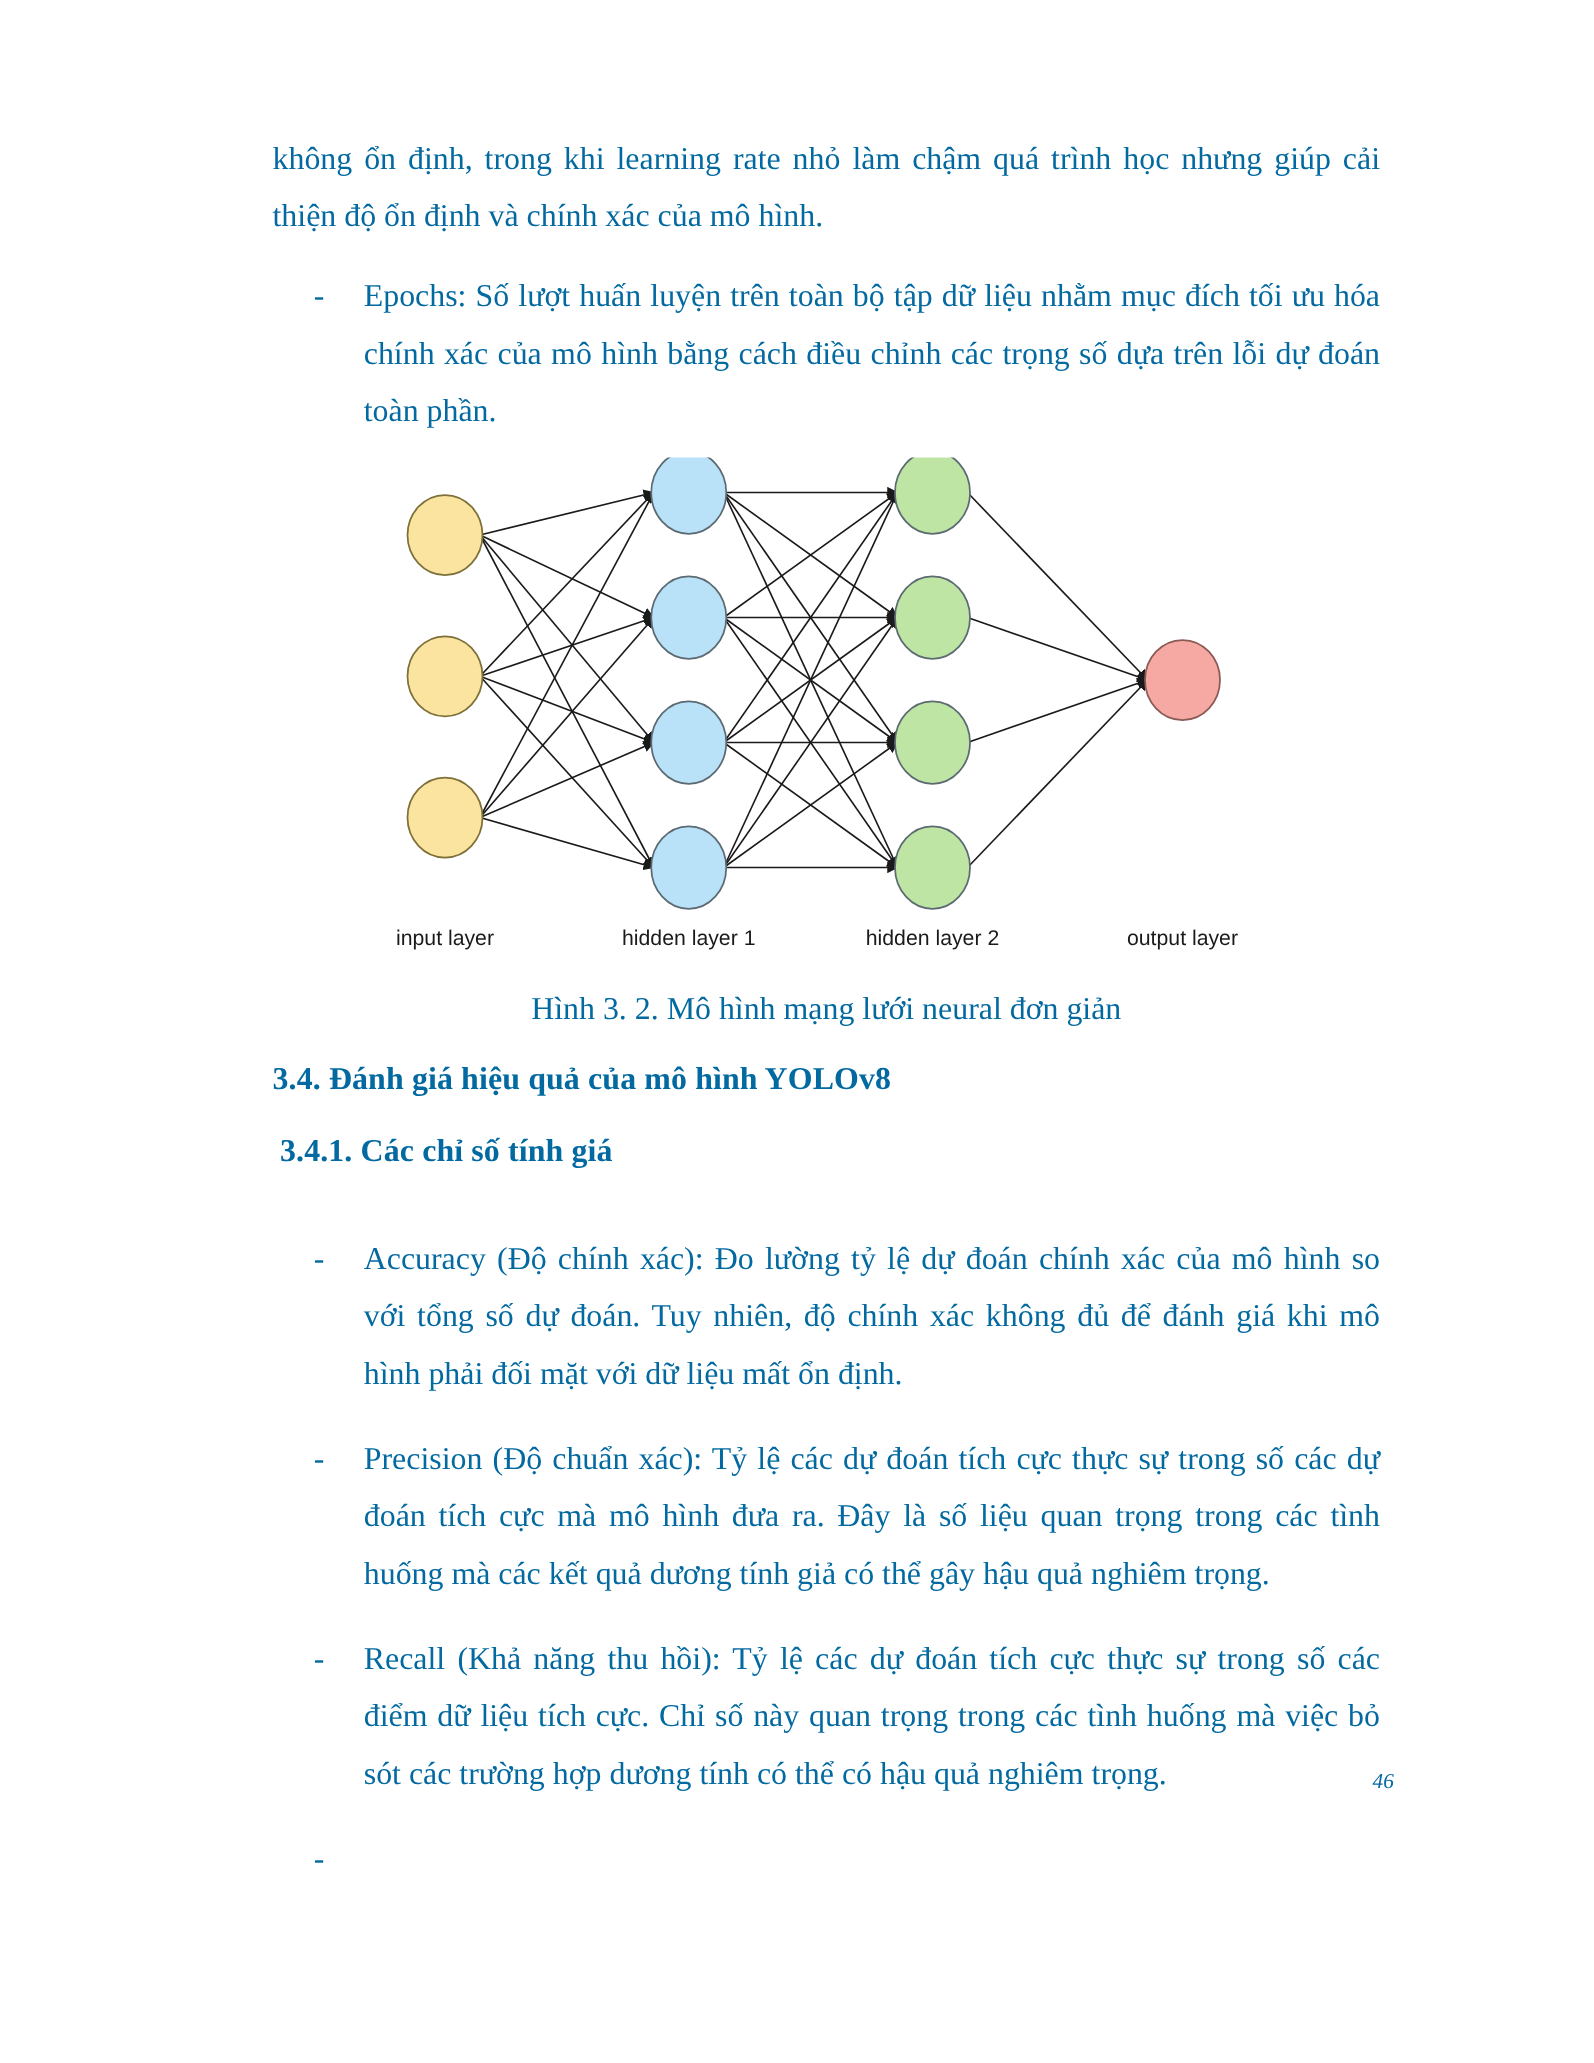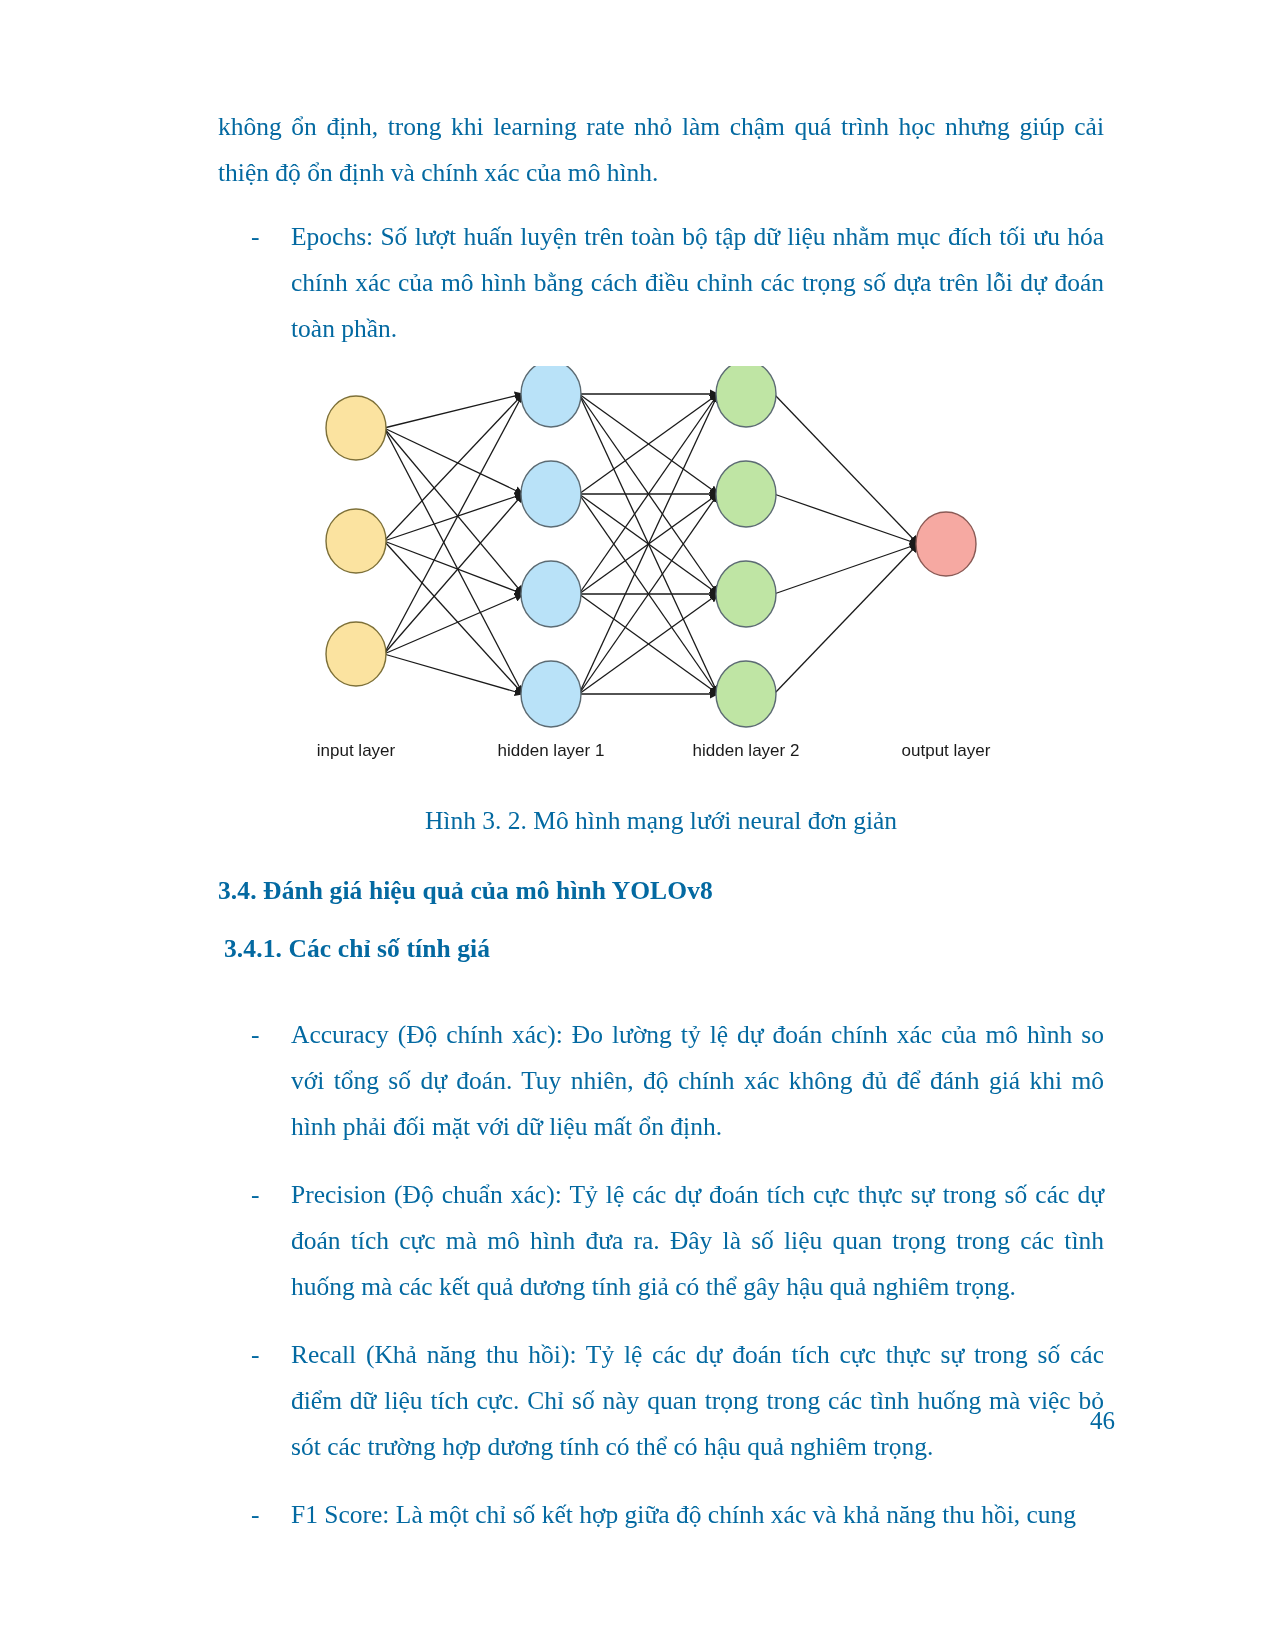--- a/index.html
+++ b/index.html
@@ -65,38 +65,39 @@
     font-weight: bold;
     line-height: 42px;
     margin: 0;
     padding-left: 6px;
     letter-spacing: 0.1px;
   }
   .caption {
     font-size: 25.5px;
     line-height: 42px;
     text-align: center;
-    margin: 14px;
+    margin: 0;
   }
   .figure-wrap {
     position: relative;
     width: 886px;
     height: 420px;
     margin: 0;
   }
   .figure-svg {
     display: block;
     margin: 0 auto;
   }
   .page-number {
     position: absolute;
     right: 160px;
     bottom: 215px;
-    font-size: 25px;
+    font-size: 17px;
     font-family: "Liberation Serif", serif;
+    font-style: italic;
   }
   .layer-label {
     font-family: "Liberation Sans", sans-serif;
     font-size: 17px;
     fill: #1a1a1a;
   }
 </style>
 </head>
 <body>
 
@@ -224,21 +225,20 @@
         <span>Precision (Độ chuẩn xác): Tỷ lệ các dự đoán tích cực thực sự trong số các dự đoán tích cực mà mô hình đưa ra. Đây là số liệu quan trọng trong các tình huống mà các kết quả dương tính giả có thể gây hậu quả nghiêm trọng.</span>
       </div>
 
       <div class="bullet-item" style="margin-bottom:22px">
         <span class="dash">-</span>
         <span>Recall (Khả năng thu hồi): Tỷ lệ các dự đoán tích cực thực sự trong số các điểm dữ liệu tích cực. Chỉ số này quan trọng trong các tình huống mà việc bỏ sót các trường hợp dương tính có thể có hậu quả nghiêm trọng.</span>
       </div>
 
       <div class="bullet-item">
         <span class="dash">-</span>
-        <span>F1 Score: Là một chỉ số kết hợp giữa độ chính xác và khả năng thu hồi, cung</span>
       </div>
 
     </div>
 
   </div>
 
   <div class="page-number">46</div>
 </div>
 
 </body></html>

